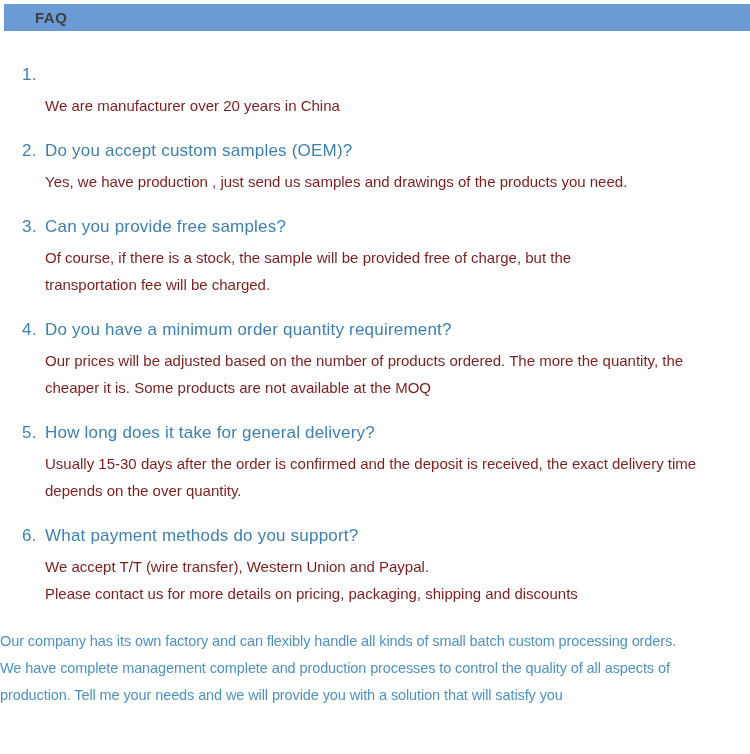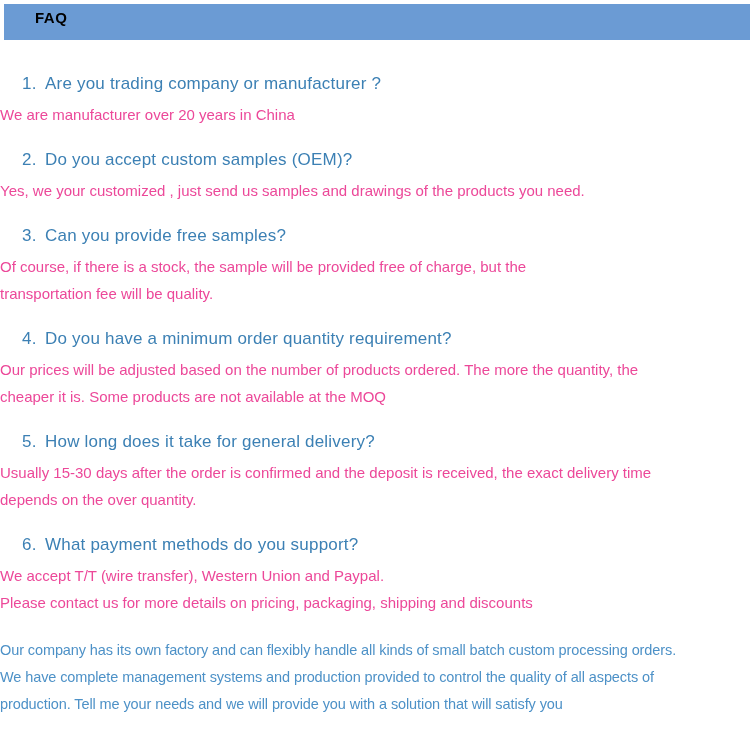--- a/index.html
+++ b/index.html
@@ -10,23 +10,23 @@
   }
   .page {
     position: relative;
     width: 750px;
     height: 754px;
     background: #ffffff;
     overflow: hidden;
   }
   .faq-bar {
     margin: 4px 0 0 4px;
-    height: 36px;
+    height: 27px;
     background: #6b9bd4;
-    color: #000000;
+    color: #404040;
     font-size: 15px;
     font-weight: bold;
     line-height: 27px;
     padding-left: 31px;
     letter-spacing: 0.5px;
   }
   .faq-list {
     padding-top: 33px;
   }
   .faq-item {
@@ -44,23 +44,24 @@
   }
   .q-num {
     width: 23px;
     margin-left: 22px;
     flex: 0 0 auto;
   }
   .q-text {
     flex: 0 0 auto;
   }
   .a-line {
+    margin-left: 45px;
     height: 27px;
     line-height: 27px;
-    color: #ec4899;
+    color: #7f1d1d;
     font-size: 15px;
     white-space: nowrap;
   }
   .footer-para {
     margin-top: 15px;
     text-align: left;
     color: #4d91c7;
   }
   .footer-line {
     height: 27px;
@@ -77,40 +78,39 @@
 
   <div class="faq-bar">
     <span>FAQ</span>
   </div>
 
   <div class="faq-list">
 
     <div class="faq-item">
       <div class="q-row">
         <span class="q-num">1.</span>
-        <span class="q-text">Are you trading company or manufacturer ?</span>
       </div>
       <div class="a-line">We are manufacturer over 20 years in China</div>
     </div>
 
     <div class="faq-item">
       <div class="q-row">
         <span class="q-num">2.</span>
         <span class="q-text">Do you accept custom samples (OEM)?</span>
       </div>
-      <div class="a-line">Yes, we your customized , just send us samples and drawings of the products you need.</div>
+      <div class="a-line">Yes, we have production , just send us samples and drawings of the products you need.</div>
     </div>
 
     <div class="faq-item">
       <div class="q-row">
         <span class="q-num">3.</span>
         <span class="q-text">Can you provide free samples?</span>
       </div>
       <div class="a-line">Of course, if there is a stock, the sample will be provided free of charge, but the</div>
-      <div class="a-line">transportation fee will be quality.</div>
+      <div class="a-line">transportation fee will be charged.</div>
     </div>
 
     <div class="faq-item">
       <div class="q-row">
         <span class="q-num">4.</span>
         <span class="q-text">Do you have a minimum order quantity requirement?</span>
       </div>
       <div class="a-line">Our prices will be adjusted based on the number of products ordered. The more the quantity, the</div>
       <div class="a-line">cheaper it is. Some products are not available at the MOQ</div>
     </div>
@@ -130,17 +130,17 @@
         <span class="q-text">What payment methods do you support?</span>
       </div>
       <div class="a-line">We accept T/T (wire transfer), Western Union and Paypal.</div>
       <div class="a-line">Please contact us for more details on pricing, packaging, shipping and discounts</div>
     </div>
 
   </div>
 
   <div class="footer-para">
     <div class="footer-line">Our company has its own factory and can flexibly handle all kinds of small batch custom processing orders.</div>
-    <div class="footer-line">We have complete management systems and production provided to control the quality of all aspects of</div>
+    <div class="footer-line">We have complete management complete and production processes to control the quality of all aspects of</div>
     <div class="footer-line">production. Tell me your needs and we will provide you with a solution that will satisfy you</div>
   </div>
 
 </div>
 
 </body></html>

